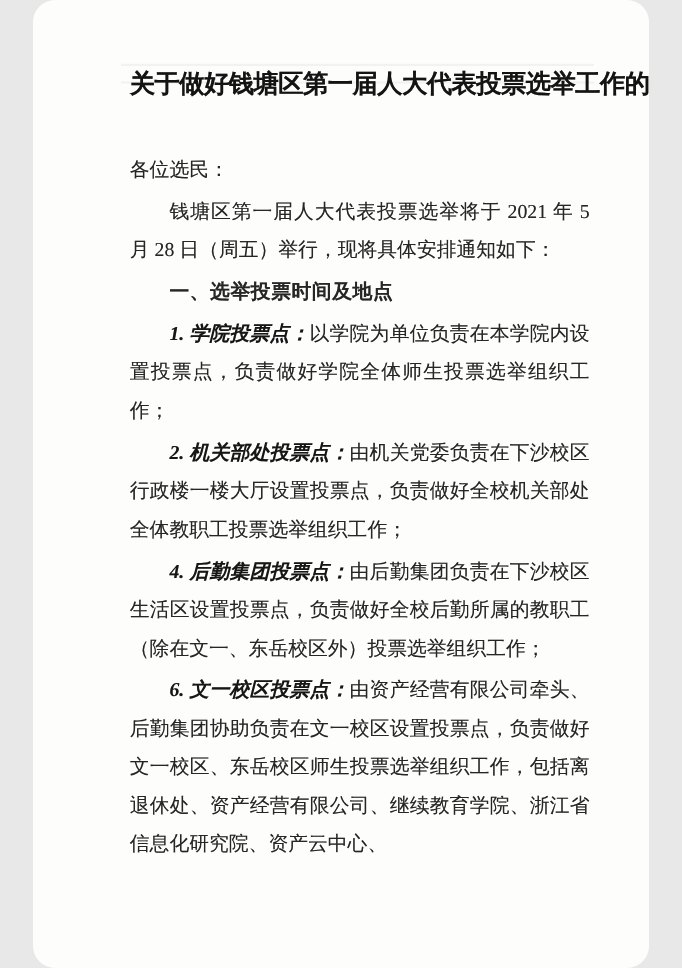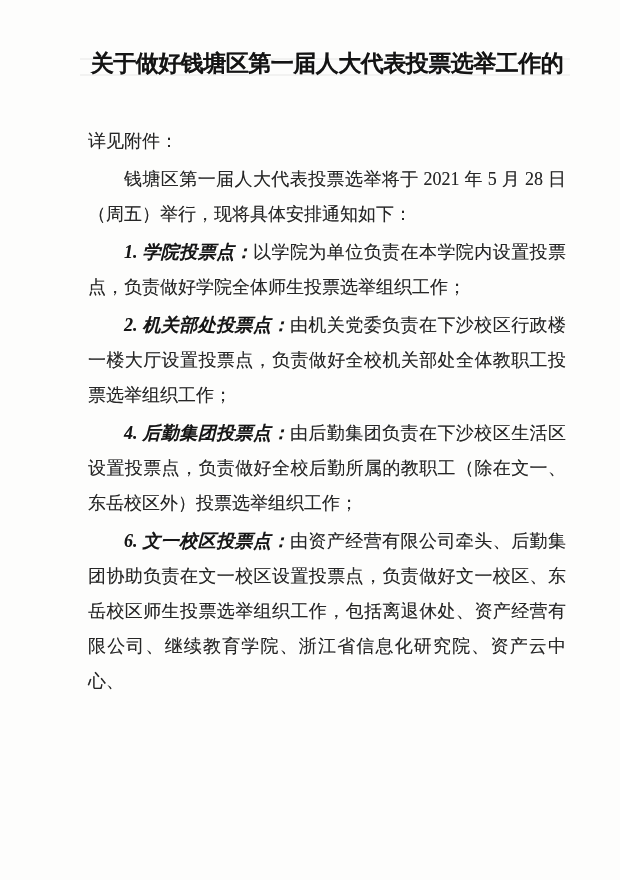--- a/index.html
+++ b/index.html
@@ -2,29 +2,30 @@
 <html><head>
 <meta charset="utf-8">
 <style>
   html, body {
     margin: 0;
     padding: 0;
     background: #e8e8e8;
   }
   .page {
     position: relative;
-    width: 620px;
+    width: 560px;
     height: 880px;
     margin: 0 auto;
     background: #fdfdfc;
     box-sizing: border-box;
-    padding: 44px 54px 0 88px;
+    padding: 57px 54px 0 88px;
     overflow: hidden;
     font-family: "Liberation Serif", "DejaVu Serif", serif;
     color: #222;
+    border-radius: 20px;
   }
   
   .scan-streak {
     position: absolute;
     left: 80px;
     right: 50px;
     height: 2px;
     background: rgba(0,0,0,0.045);
     pointer-events: none;
   }
@@ -77,24 +78,25 @@
 
   <div class="scan-streak streak-1"></div>
   <div class="scan-streak streak-2"></div>
 
   <div class="title-block">
     <div class="title-line">关于做好钱塘区第一届人大代表投票选举工作的</div>
   </div>
 
   <div class="body-text">
 
-    <p>详见附件：</p>
+    <p>各位选民：</p>
 
     <p class="indent">钱塘区第一届人大代表投票选举将于 2021 年 5 月 28 日（周五）举行，现将具体安排通知如下：</p>
 
+    <p class="indent section-heading">一、选举投票时间及地点</p>
 
 
 
     <p class="indent"><span class="pp-label">1. 学院投票点：</span><span>以学院为单位负责在本学院内设置投票点，负责做好学院全体师生投票选举组织工作；</span></p>
 
     <p class="indent"><span class="pp-label">2. 机关部处投票点：</span><span>由机关党委负责在下沙校区行政楼一楼大厅设置投票点，负责做好全校机关部处全体教职工投票选举组织工作；</span></p>
 
     <p class="indent"><span class="pp-label">4. 后勤集团投票点：</span><span>由后勤集团负责在下沙校区生活区设置投票点，负责做好全校后勤所属的教职工（除在文一、东岳校区外）投票选举组织工作；</span></p>
 
     <p class="indent"><span class="pp-label">6. 文一校区投票点：</span><span>由资产经营有限公司牵头、后勤集团协助负责在文一校区设置投票点，负责做好文一校区、东岳校区师生投票选举组织工作，包括离退休处、资产经营有限公司、继续教育学院、浙江省信息化研究院、资产云中心、</span></p>

